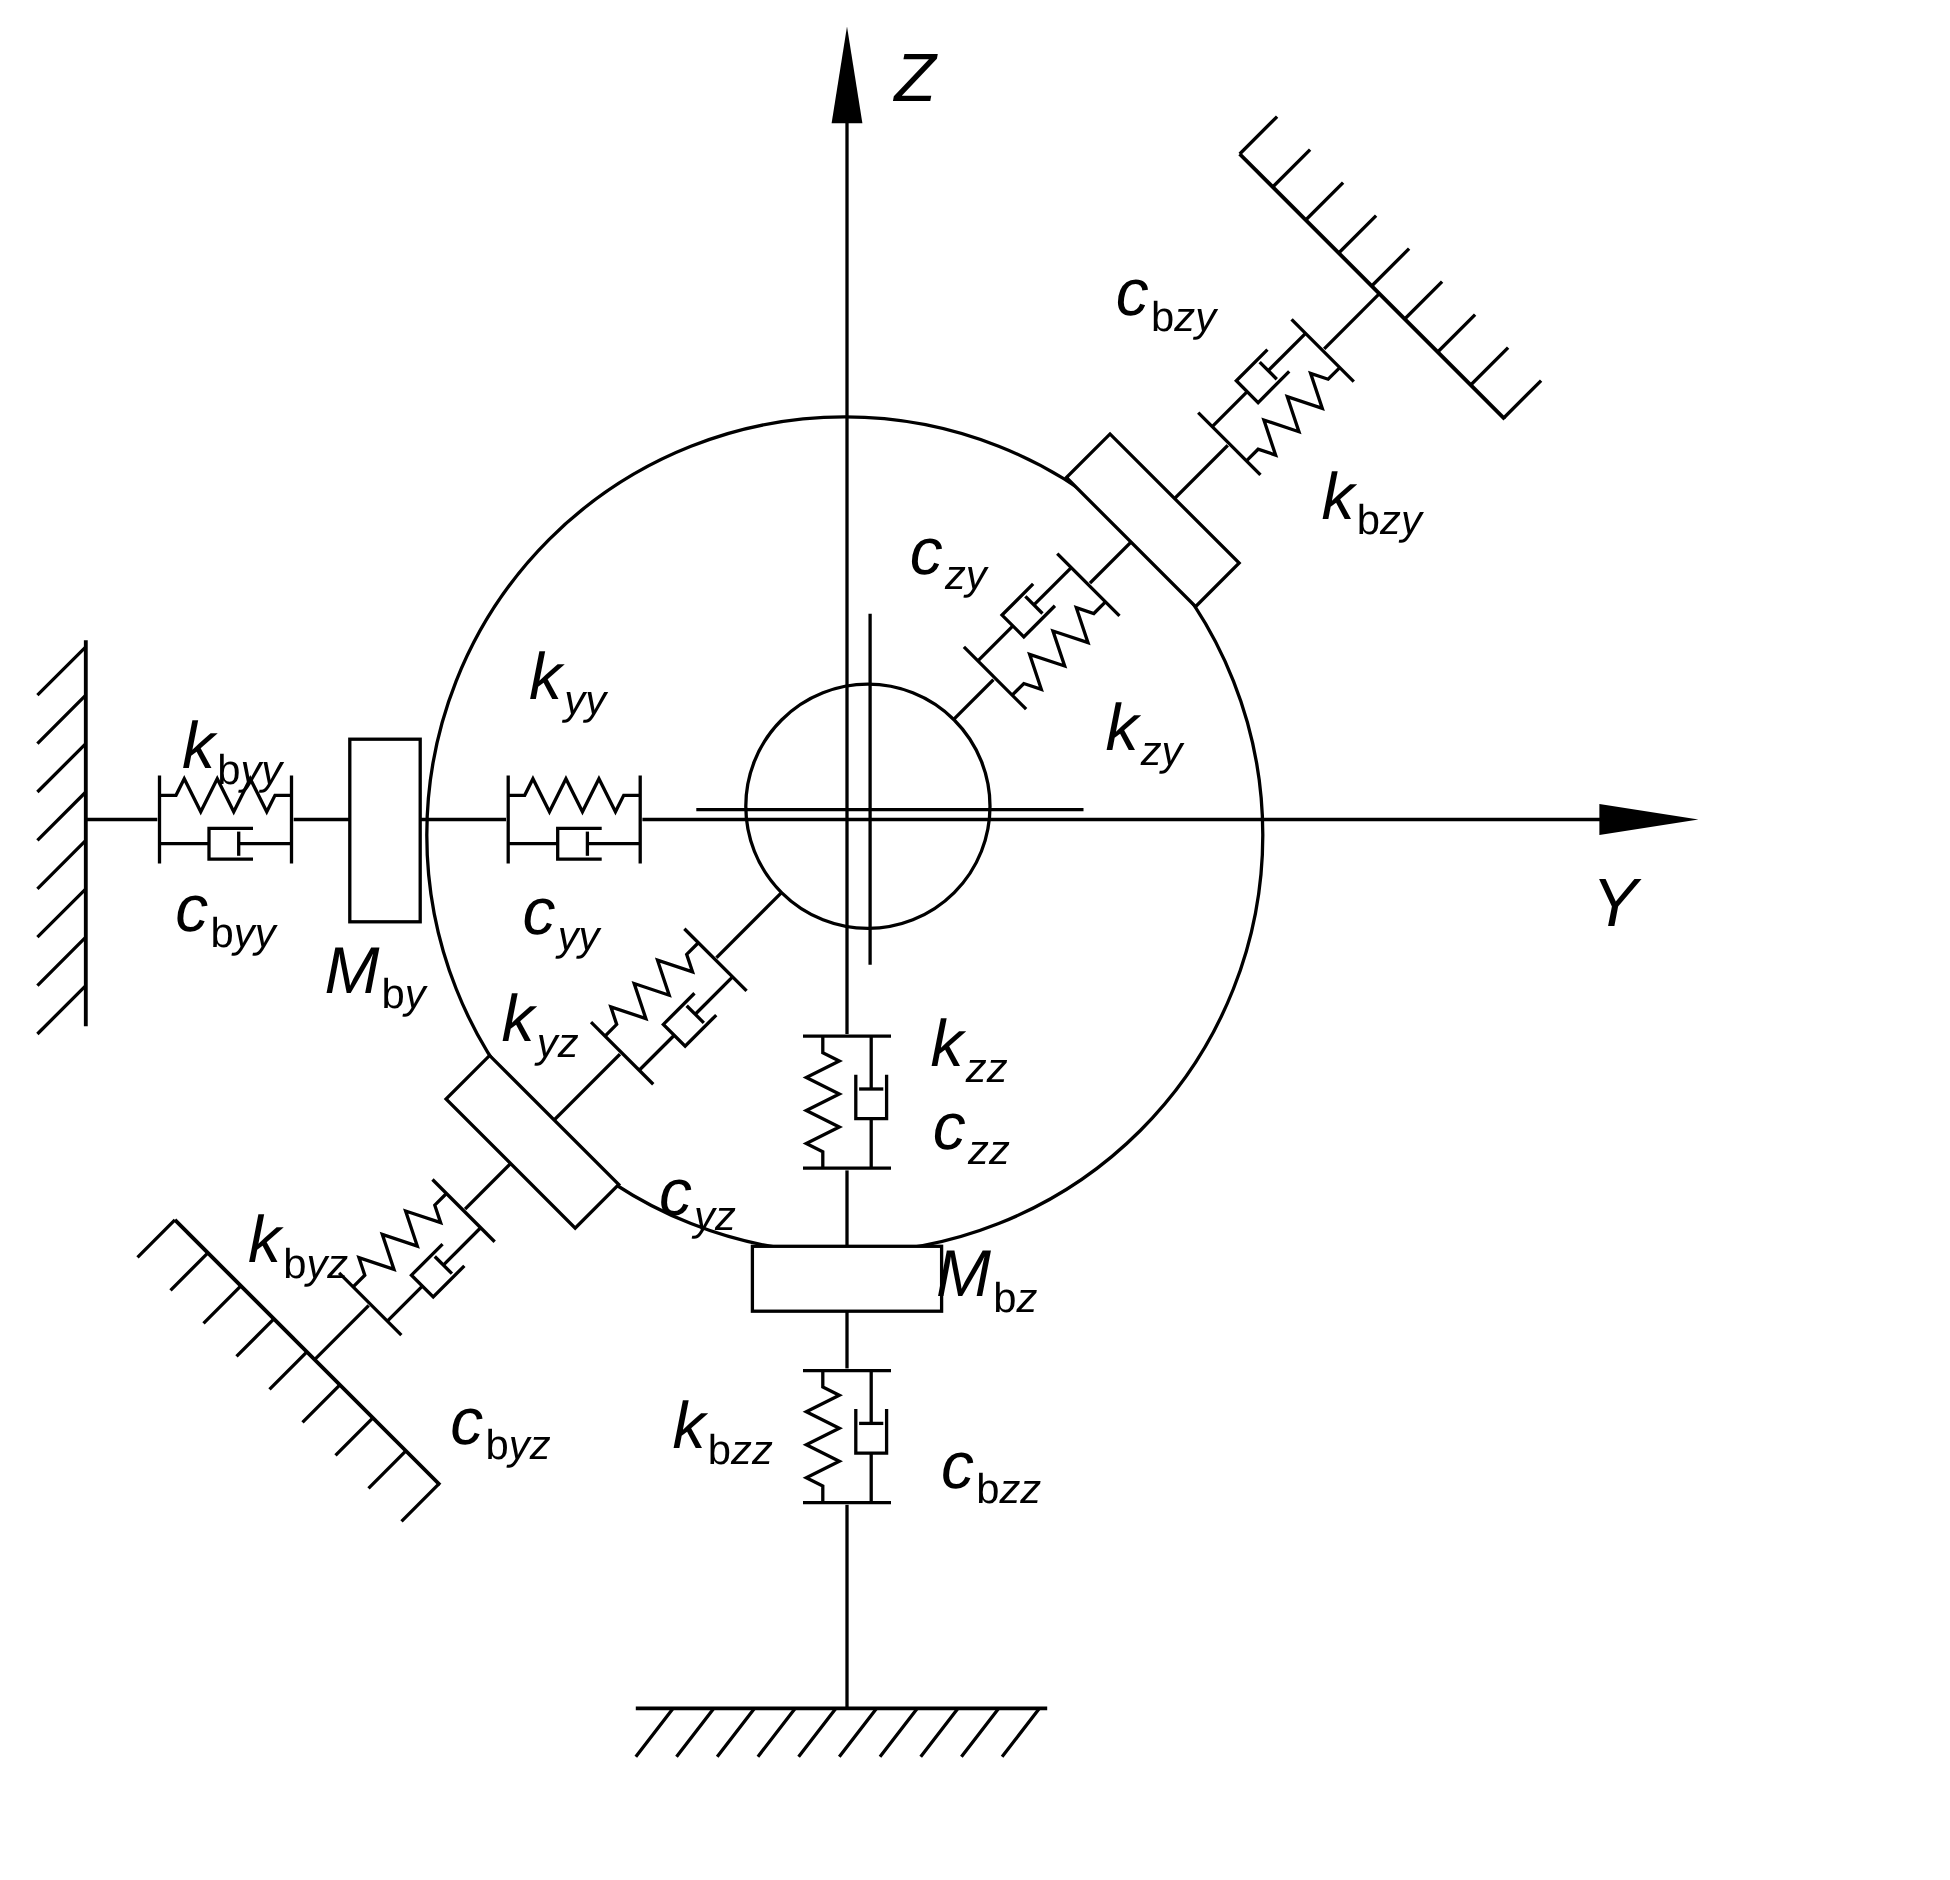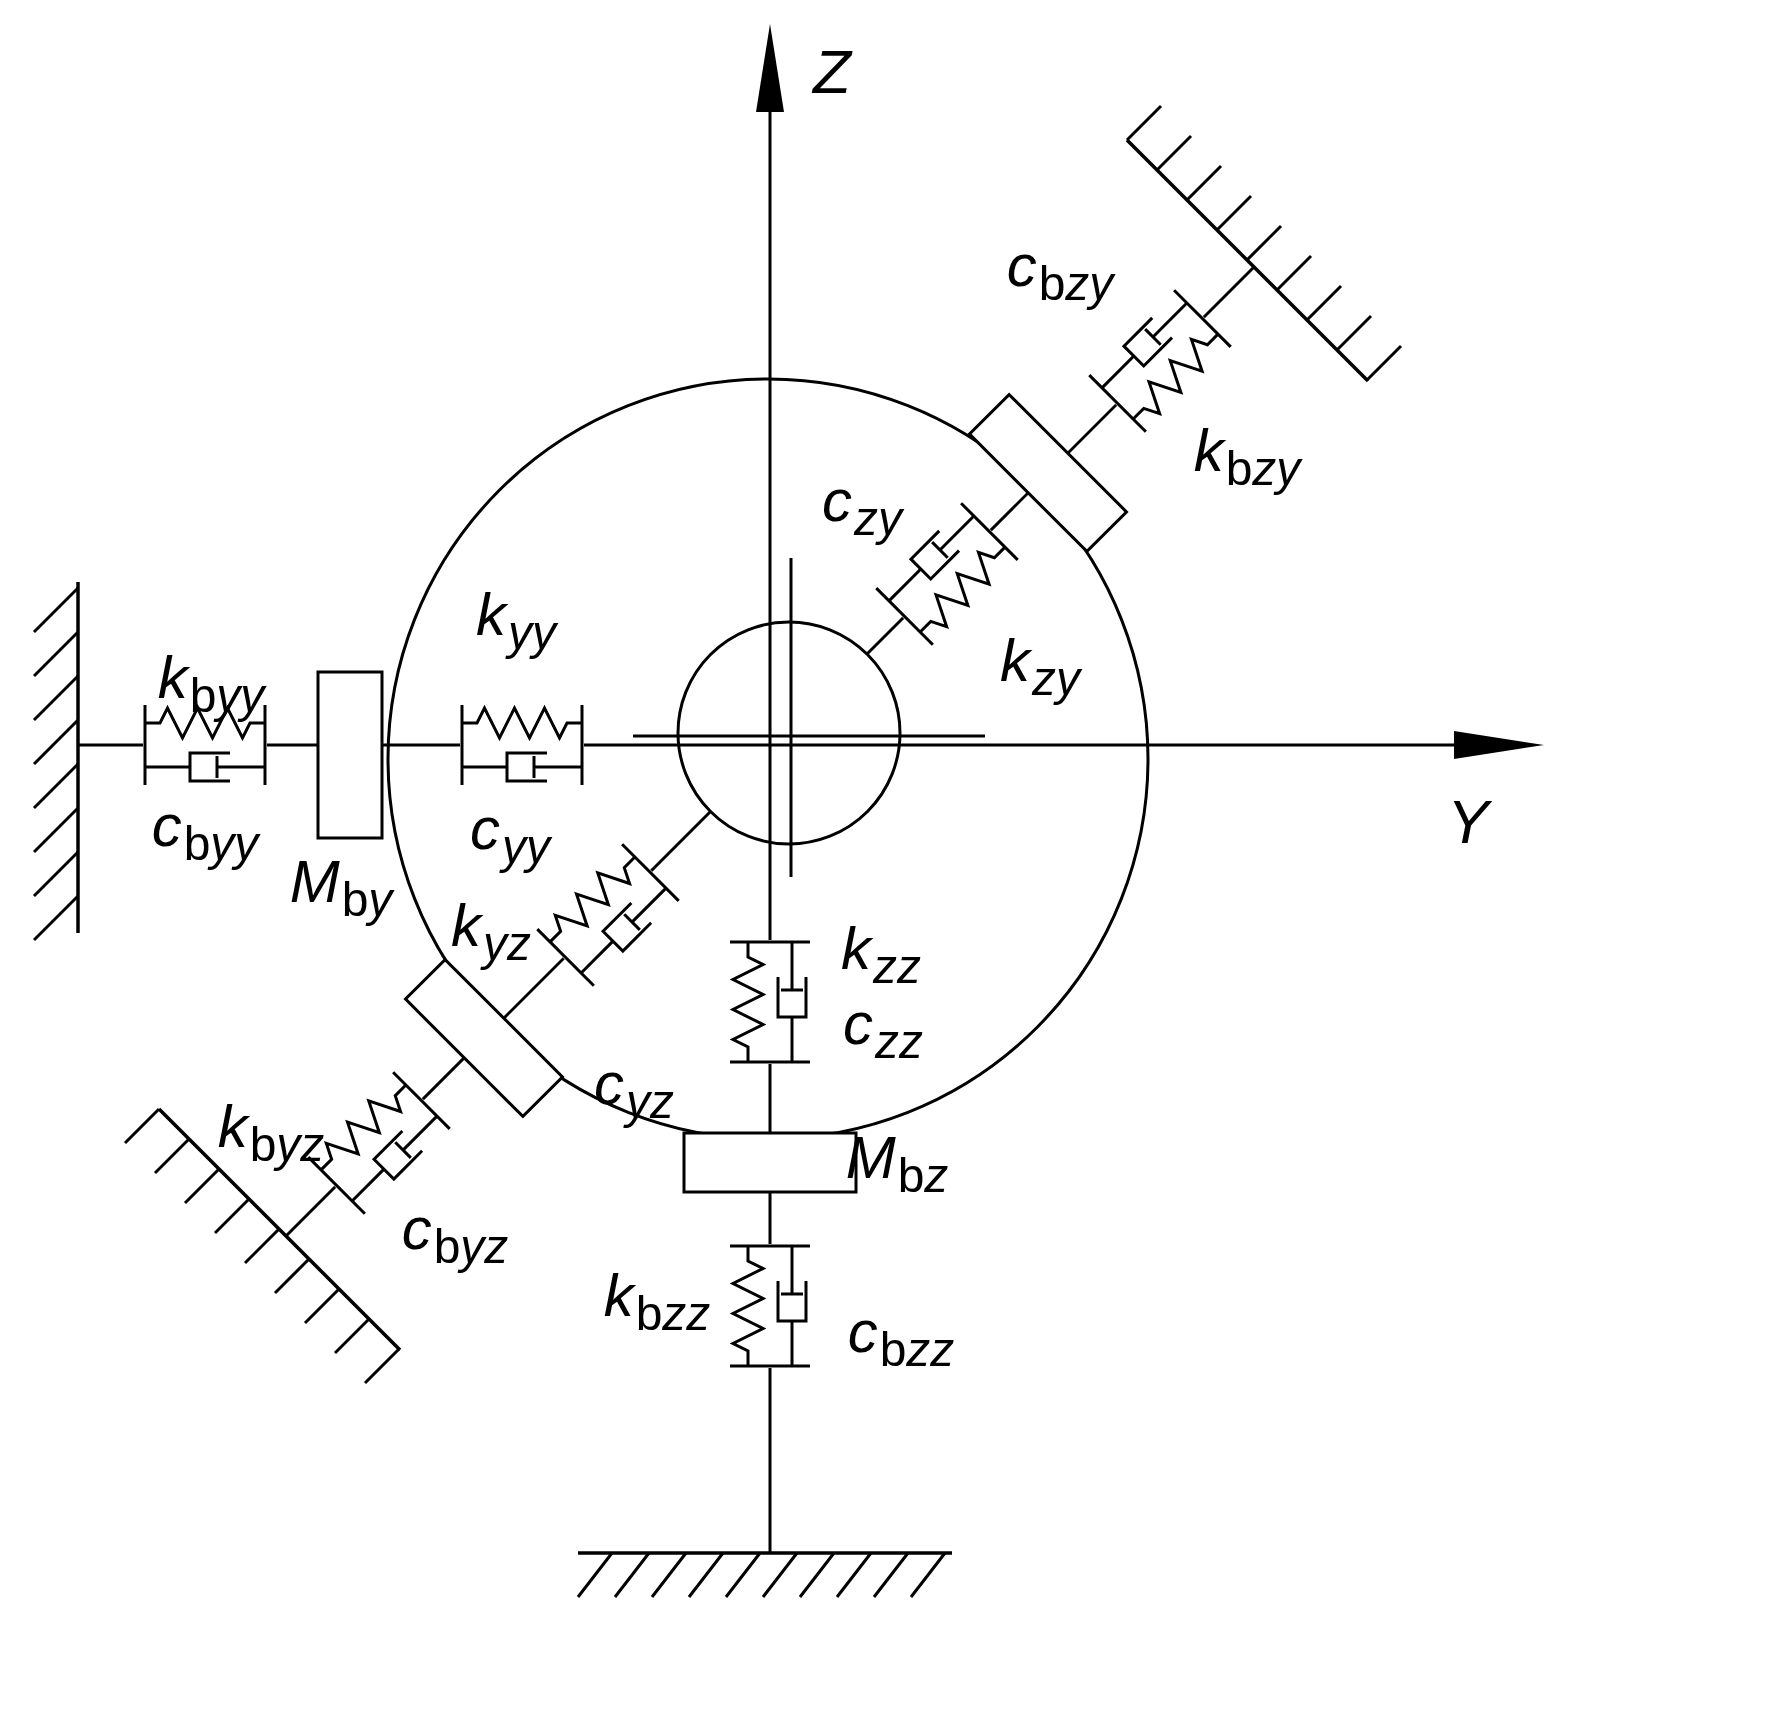--- a/index.html
+++ b/index.html
@@ -7,21 +7,21 @@
          font-family:"Liberation Sans",sans-serif;color:#000;}
   svg{position:absolute;left:0;top:0;}
   .stroke{stroke:#000;stroke-width:3;fill:none;stroke-linecap:butt;}
   .thick{stroke:#000;stroke-width:3.5;fill:none;}
   .whitefill{fill:#ffffff;stroke:none;}
   .massrect{fill:#ffffff;stroke:#000;stroke-width:3;}
   .solid{fill:#000;stroke:none;}
   .lbl{position:absolute;transform:translate(-50%,-50%);white-space:nowrap;
        font-style:italic;font-size:60px;line-height:1;}
   .lbl .main{font-style:italic;}
-  .lbl .sub{font-size:48px;vertical-align:-14px;margin-left:2px;}
+  .lbl .sub{font-size:38px;vertical-align:-14px;margin-left:2px;}
   .lbl .sub-r{font-style:normal;}
   .lbl .sub-i{font-style:italic;}
   .axis-lbl{position:absolute;transform:translate(-50%,-50%);font-style:italic;font-size:62px;line-height:1;}
 </style>
 </head>
 <body>
 
 <div class="stage">
 
   <svg width="1773" height="1709" viewBox="0 0 1773 1709">
@@ -103,20 +103,20 @@
   <div class="lbl" style="left:862px;top:507px"><span class="main">c</span><span class="sub"><span class="sub-r"></span><span class="sub-i">zy</span></span></div>
   <div class="lbl" style="left:1040px;top:667px"><span class="main">k</span><span class="sub"><span class="sub-r"></span><span class="sub-i">zy</span></span></div>
   <div class="lbl" style="left:516px;top:621px"><span class="main">k</span><span class="sub"><span class="sub-r"></span><span class="sub-i">yy</span></span></div>
   <div class="lbl" style="left:510px;top:835px"><span class="main">c</span><span class="sub"><span class="sub-r"></span><span class="sub-i">yy</span></span></div>
   <div class="lbl" style="left:211px;top:684px"><span class="main">k</span><span class="sub"><span class="sub-r">b</span><span class="sub-i">yy</span></span></div>
   <div class="lbl" style="left:205px;top:832px"><span class="main">c</span><span class="sub"><span class="sub-r">b</span><span class="sub-i">yy</span></span></div>
   <div class="lbl" style="left:341px;top:888px"><span class="main">M</span><span class="sub"><span class="sub-r">b</span><span class="sub-i">y</span></span></div>
   <div class="lbl" style="left:491px;top:932px"><span class="main">k</span><span class="sub"><span class="sub-r"></span><span class="sub-i">yz</span></span></div>
   <div class="lbl" style="left:634px;top:1090px"><span class="main">c</span><span class="sub"><span class="sub-r"></span><span class="sub-i">yz</span></span></div>
   <div class="lbl" style="left:271px;top:1133px"><span class="main">k</span><span class="sub"><span class="sub-r">b</span><span class="sub-i">yz</span></span></div>
-  <div class="lbl" style="left:455px;top:1235px"><span class="main">c</span><span class="sub"><span class="sub-r">b</span><span class="sub-i">yz</span></span></div>
+  <div class="lbl" style="left:455px;top:1298px"><span class="main">c</span><span class="sub"><span class="sub-r">b</span><span class="sub-i">yz</span></span></div>
   <div class="lbl" style="left:881px;top:955px"><span class="main">k</span><span class="sub"><span class="sub-r"></span><span class="sub-i">zz</span></span></div>
   <div class="lbl" style="left:883px;top:1030px"><span class="main">c</span><span class="sub"><span class="sub-r"></span><span class="sub-i">zz</span></span></div>
   <div class="lbl" style="left:897px;top:1164px"><span class="main">M</span><span class="sub"><span class="sub-r">b</span><span class="sub-i">z</span></span></div>
   <div class="lbl" style="left:657px;top:1302px"><span class="main">k</span><span class="sub"><span class="sub-r">b</span><span class="sub-i">zz</span></span></div>
   <div class="lbl" style="left:901px;top:1338px"><span class="main">c</span><span class="sub"><span class="sub-r">b</span><span class="sub-i">zz</span></span></div>
 
 </div>
 
 </body></html>

